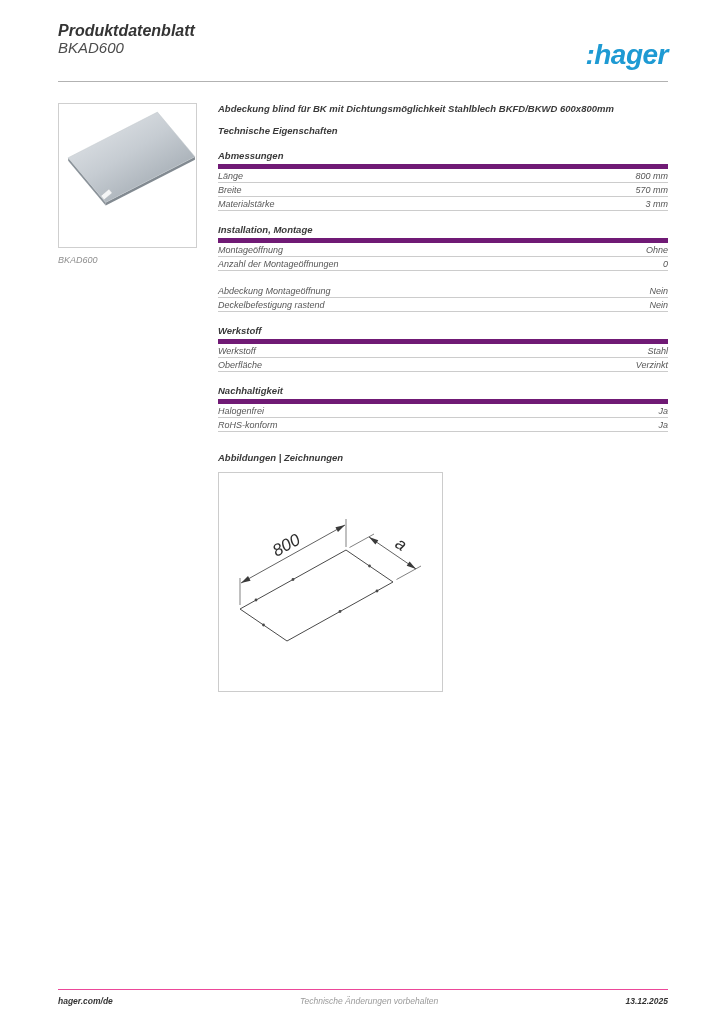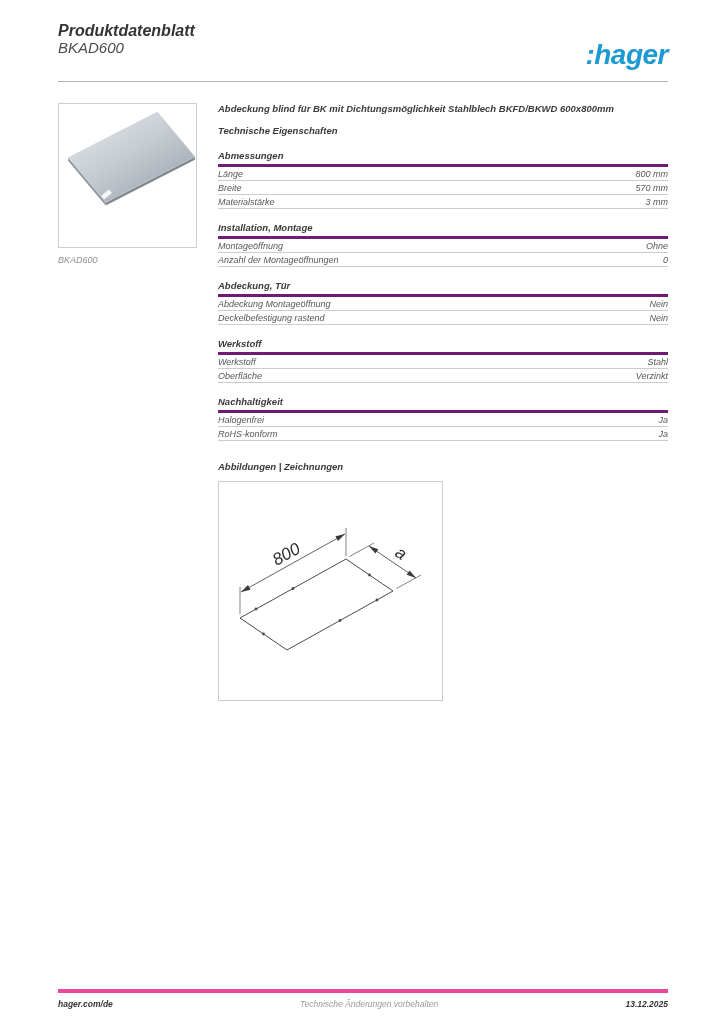--- a/index.html
+++ b/index.html
@@ -80,21 +80,21 @@
     color: #3a3a3a;
     line-height: 12px;
   }
   .spec-section { margin-top: 13px; }
   .spec-section:first-of-type { margin-top: 14px; }
   .spec-title {
     font-size: 9.5px;
     font-weight: bold;
     color: #3a3a3a;
     padding-bottom: 3px;
-    border-bottom: 3px solid #701a75;
+    border-bottom: 5px solid #701a75;
   }
   .spec-row {
     display: flex;
     justify-content: space-between;
     align-items: center;
     height: 14px;
     border-bottom: 1px solid #cccccc;
     font-size: 9px;
     color: #575757;
   }
@@ -113,21 +113,21 @@
     height: 220px;
     border: 1px solid #cccccc;
     background: #ffffff;
   }
   
   .footer {
     position: absolute;
     left: 58px;
     right: 56px;
     top: 989px;
-    border-top: 4px solid #ec4899;
+    border-top: 1px solid #ec4899;
     padding-top: 6px;
     display: flex;
     justify-content: space-between;
     align-items: baseline;
     font-size: 8.5px;
   }
   .footer-left  { font-weight: bold; color: #333333; }
   .footer-center{ color: #9a9a9a; }
   .footer-right { font-weight: bold; color: #333333; }
 </style>
@@ -194,21 +194,20 @@
           <span class="spec-label">Montageöffnung</span>
           <span class="spec-value">Ohne</span>
         </div>
         <div class="spec-row">
           <span class="spec-label">Anzahl der Montageöffnungen</span>
           <span class="spec-value">0</span>
         </div>
       </div>
 
       <div class="spec-section">
-        <div class="spec-title">Abdeckung, Tür</div>
         <div class="spec-row">
           <span class="spec-label">Abdeckung Montageöffnung</span>
           <span class="spec-value">Nein</span>
         </div>
         <div class="spec-row">
           <span class="spec-label">Deckelbefestigung rastend</span>
           <span class="spec-value">Nein</span>
         </div>
       </div>
 

